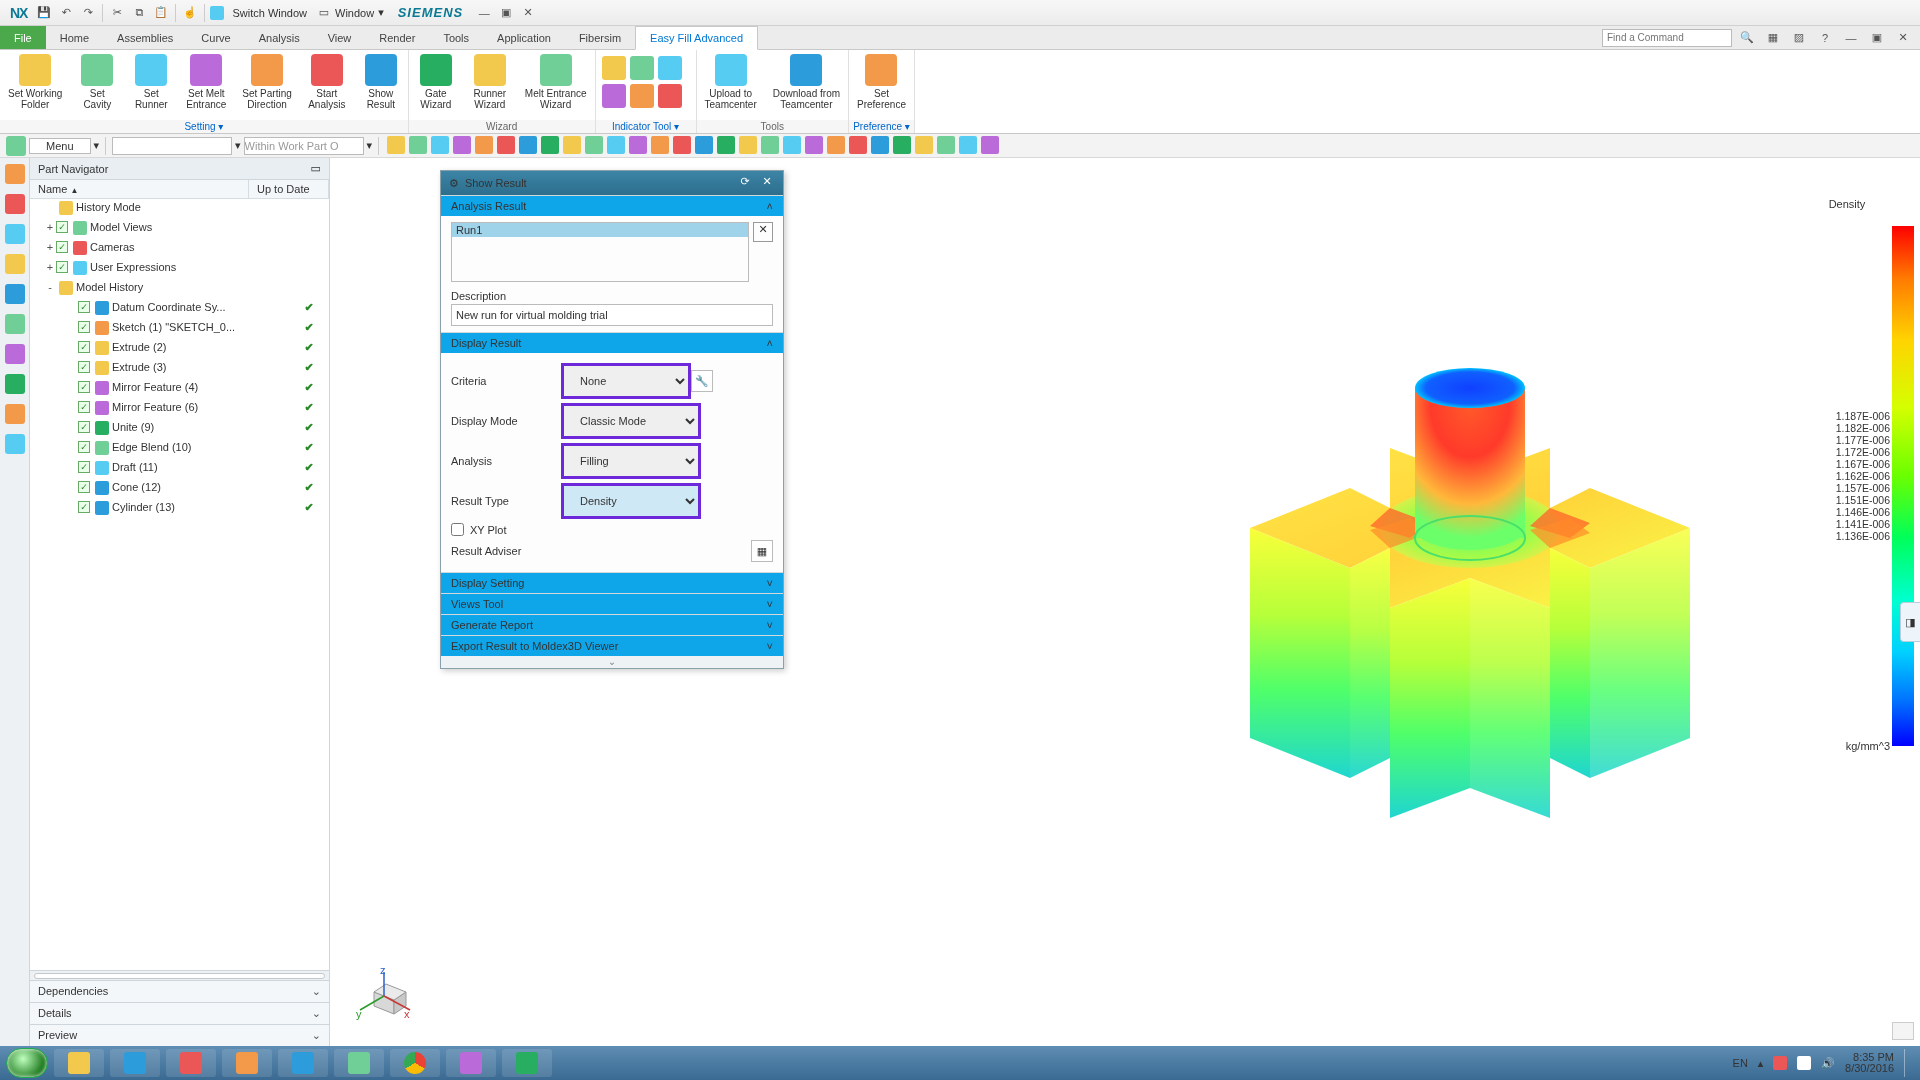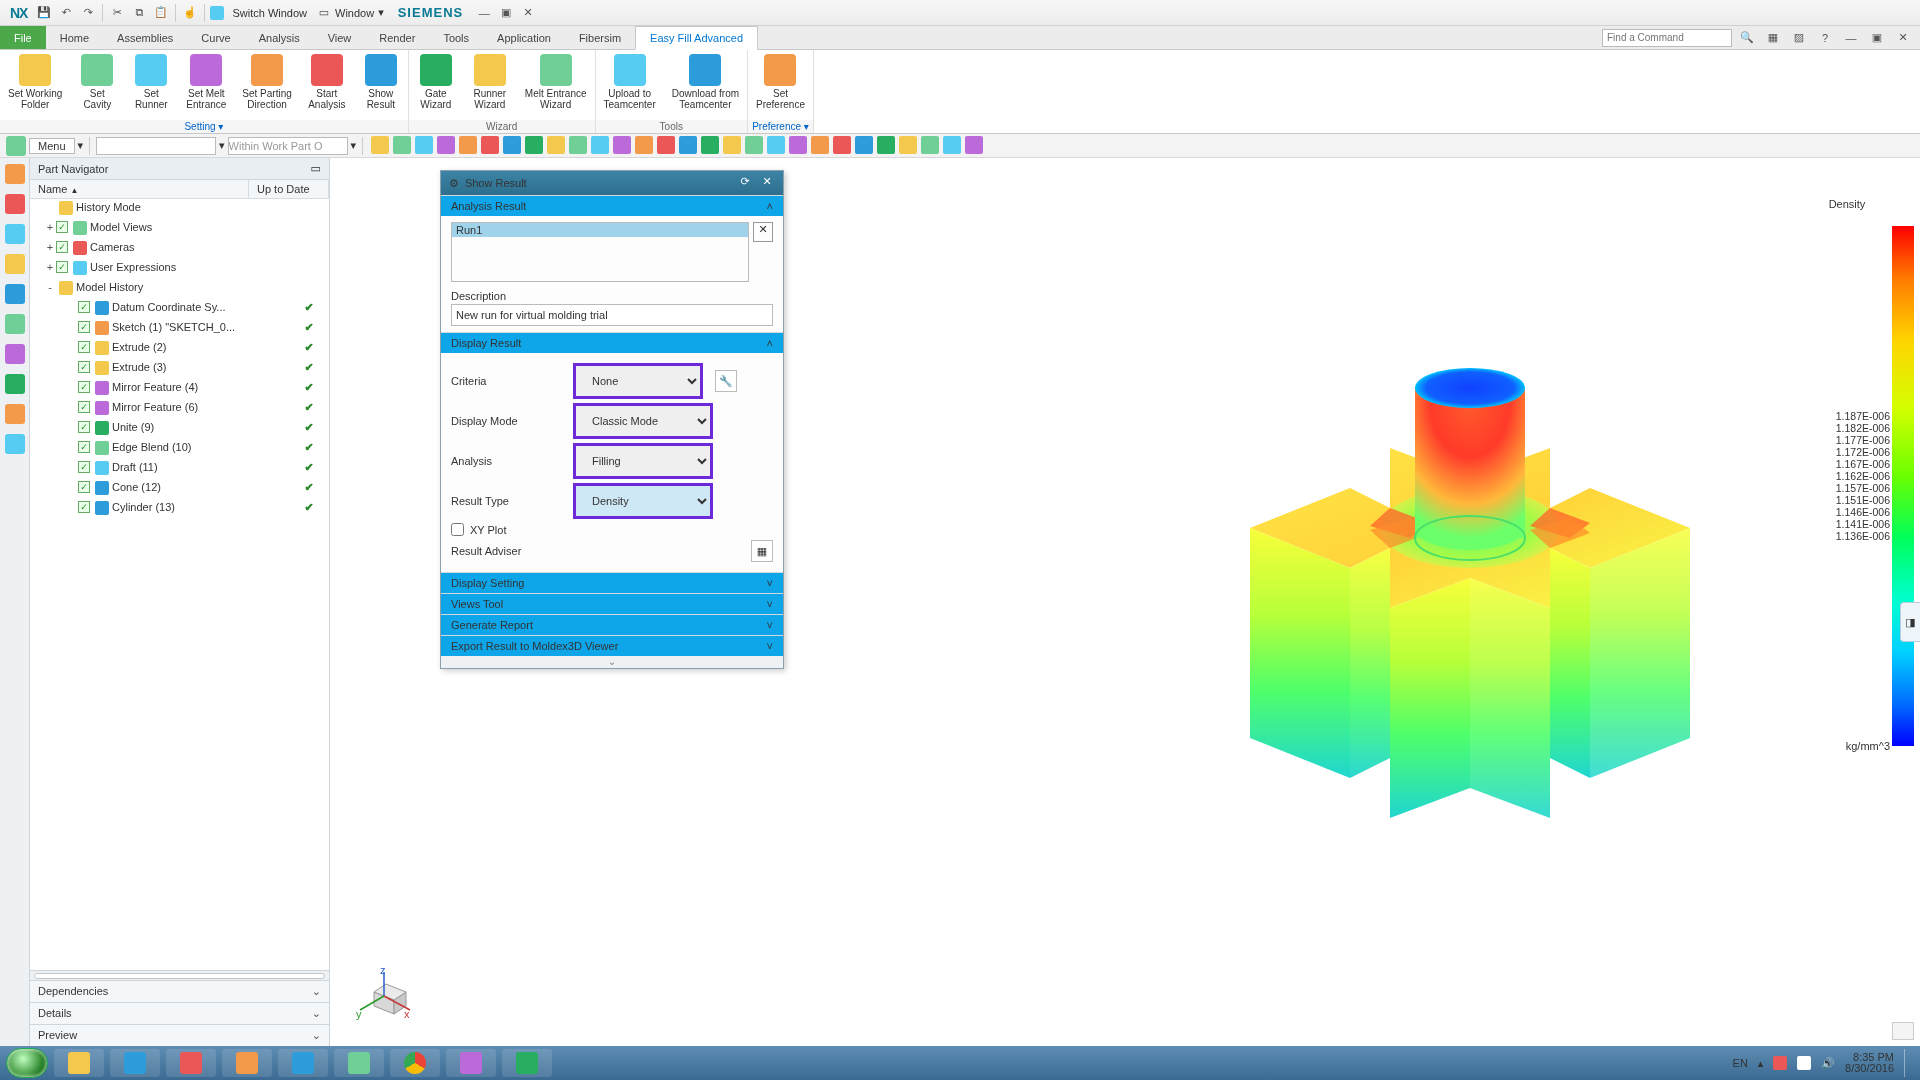--- a/index.html
+++ b/index.html
@@ -4,21 +4,21 @@
 <style>
 * { margin:0; padding:0; box-sizing:border-box; font-family:"Segoe UI",Tahoma,sans-serif; font-size:11px; color:#333; }
 body { width:1920px; height:1080px; background:#fff; overflow:hidden; position:relative; }
 
 
 .titlebar { height:26px; background:linear-gradient(#f7f7f7,#ececec); display:flex; align-items:center; padding:0 4px; border-bottom:1px solid #d0d0d0;}
 .nx-logo { font-weight:bold; font-size:14px; color:#0a7a94; letter-spacing:-1px; padding:0 6px; }
 .tb-icon { width:18px; height:18px; margin:0 2px; display:flex; align-items:center; justify-content:center; color:#555;}
 .tb-sep { width:1px; height:18px; background:#ccc; margin:0 3px;}
 .title-text { flex:1; text-align:center; color:#333; }
-.siemens { color:#0a7a94; font-weight:bold; font-size:13px; letter-spacing:1px; padding:0 10px;}
+.siemens { color:#0a7a94; font-weight:bold; font-size:13px; letter-spacing:1px; padding:0 10px;font-style:italic;}
 .win-btn { width:22px; height:18px; display:flex; align-items:center; justify-content:center; color:#555;}
 
 
 .ribbon-tabs { height:24px; background:#ececec; display:flex; align-items:stretch; border-bottom:1px solid #c8c8c8;}
 .rtab { padding:0 14px; display:flex; align-items:center; color:#444; cursor:pointer;}
 .rtab.file { background:#4ba94b; color:#fff; }
 .rtab.active { background:#fff; border:1px solid #c8c8c8; border-bottom:1px solid #fff; margin-bottom:-1px; color:#0078d4;}
 .ribbon-tabs .search { margin-left:auto; display:flex; align-items:center; gap:4px; padding-right:6px;}
 .search input { width:130px; height:18px; border:1px solid #bbb; padding:0 4px; font-size:10px;}
 
@@ -29,21 +29,21 @@
 .rgroup-label { text-align:center; font-size:10px; color:#666; padding:1px 4px; background:#f6f6f6;}
 .rgroup-label.link { color:#0066cc;}
 .rbtn { display:flex; flex-direction:column; align-items:center; justify-content:flex-start; padding:4px 8px 0; min-width:54px; cursor:pointer;}
 .rbtn .ico { width:32px; height:32px; border-radius:4px; margin-bottom:2px;}
 .rbtn span { text-align:center; font-size:10px; line-height:11px; color:#333;}
 .rbtn-sm { width:24px; height:24px; margin:2px; border-radius:3px; cursor:pointer;}
 
 
 .menustrip { height:24px; background:#f3f3f3; border-bottom:1px solid #d8d8d8; display:flex; align-items:center; padding:0 6px; gap:3px;}
 .menustrip .mi { width:20px; height:20px; border-radius:2px; }
-.menustrip .menu-btn { border:1px solid #bbb; padding:1px 8px; background:#fff;}
+.menustrip .menu-btn { border:1px solid #bbb; padding:1px 16px; background:#fff;}
 
 
 .main { position:absolute; top:158px; left:0; right:0; bottom:34px; display:flex;}
 .resbar { width:30px; background:#eef1f3; border-right:1px solid #cfd6db; display:flex; flex-direction:column; align-items:center; padding-top:6px; gap:10px;}
 .resbar .ri { width:20px; height:20px; border-radius:3px;}
 .nav { width:300px; border-right:1px solid #cfd6db; display:flex; flex-direction:column;}
 .nav-hdr { background:#e8eef2; padding:4px 8px; display:flex; align-items:center; justify-content:space-between; border-bottom:1px solid #cfd6db;}
 .tree-head { display:flex; background:#f4f7f9; border-bottom:1px solid #d6dde2; }
 .tree-head div { padding:3px 8px; border-right:1px solid #d6dde2;}
 .tree { flex:1; overflow:auto; padding:2px 0;}
@@ -63,21 +63,21 @@
 
 .dlg { position:absolute; left:110px; top:12px; width:344px; background:#f4f4f4; border:1px solid #8aa0ab; box-shadow:2px 2px 6px rgba(0,0,0,.2);}
 .dlg-title { background:linear-gradient(#3c84a6,#2d6e8c); color:#fff; padding:4px 8px; display:flex; align-items:center; gap:6px;}
 .dlg-title .t { flex:1;}
 .dlg-title .x,.dlg-title .r { width:16px; height:16px; text-align:center; cursor:pointer; color:#fff;}
 .dlg-sec { border-top:1px solid #d2d8dc;}
 .dlg-sec-h { padding:4px 10px; color:#2d6e8c; display:flex; justify-content:space-between; cursor:pointer; background:#0ea5e9;}
 .dlg-body { padding:6px 10px; background:#fdfdfd;}
 .runbox { border:1px solid #bbb; height:60px; position:relative;}
 .runbox .item { background:#9fd3ea; padding:1px 4px;}
-.fld { display:flex; align-items:center; margin:4px 0; gap:12px;}
+.fld { display:flex; align-items:center; margin:4px 0; gap:0;}
 .fld label { width:110px; color:#333;}
 .fld select { border:3px solid #6d28d9; height:36px; padding:0 12px;}
 .fld .sel-sm { width:130px;}
 .fld .sel-md { width:140px;}
 .fld .sel-sel { background:#cfe8f5;}
 .fld .iconbtn { width:22px; height:22px; border:1px solid #bbb; background:#fff; display:flex; align-items:center; justify-content:center; cursor:pointer;}
 .chkrow { display:flex; align-items:center; gap:6px; margin:4px 0;}
 .chkrow input { width:13px; height:13px;}
 .dlg-drag { height:12px; background:#eef2f4; text-align:center; color:#888; font-size:10px; cursor:ns-resize;}
 .dlg-ftr { padding:8px; text-align:right; background:#f4f4f4;}
@@ -199,20 +199,31 @@
         <div class="rbtn">
           <div class="ico c1"></div>
           <span>Runner<br>Wizard</span>
         </div>
         <div class="rbtn">
           <div class="ico c2"></div>
           <span>Melt Entrance<br>Wizard</span>
         </div>
       </div>
       <div class="rgroup-label">Wizard</div>
+    </div>
+    <div class="rgroup">
+      <div class="rgroup-row" style="flex-wrap: wrap; width: 100px; align-content: flex-start; padding: 4px;">
+        <div class="rbtn-sm c1"></div>
+        <div class="rbtn-sm c2"></div>
+        <div class="rbtn-sm c3"></div>
+        <div class="rbtn-sm c4"></div>
+        <div class="rbtn-sm c5"></div>
+        <div class="rbtn-sm c6"></div>
+      </div>
+      <div class="rgroup-label link">Indicator Tool ▾</div>
     </div>
     <div class="rgroup">
       <div class="rgroup-row">
         <div class="rbtn">
           <div class="ico c3"></div>
           <span>Upload to<br>Teamcenter</span>
         </div>
         <div class="rbtn">
           <div class="ico c7"></div>
           <span>Download from<br>Teamcenter</span>

